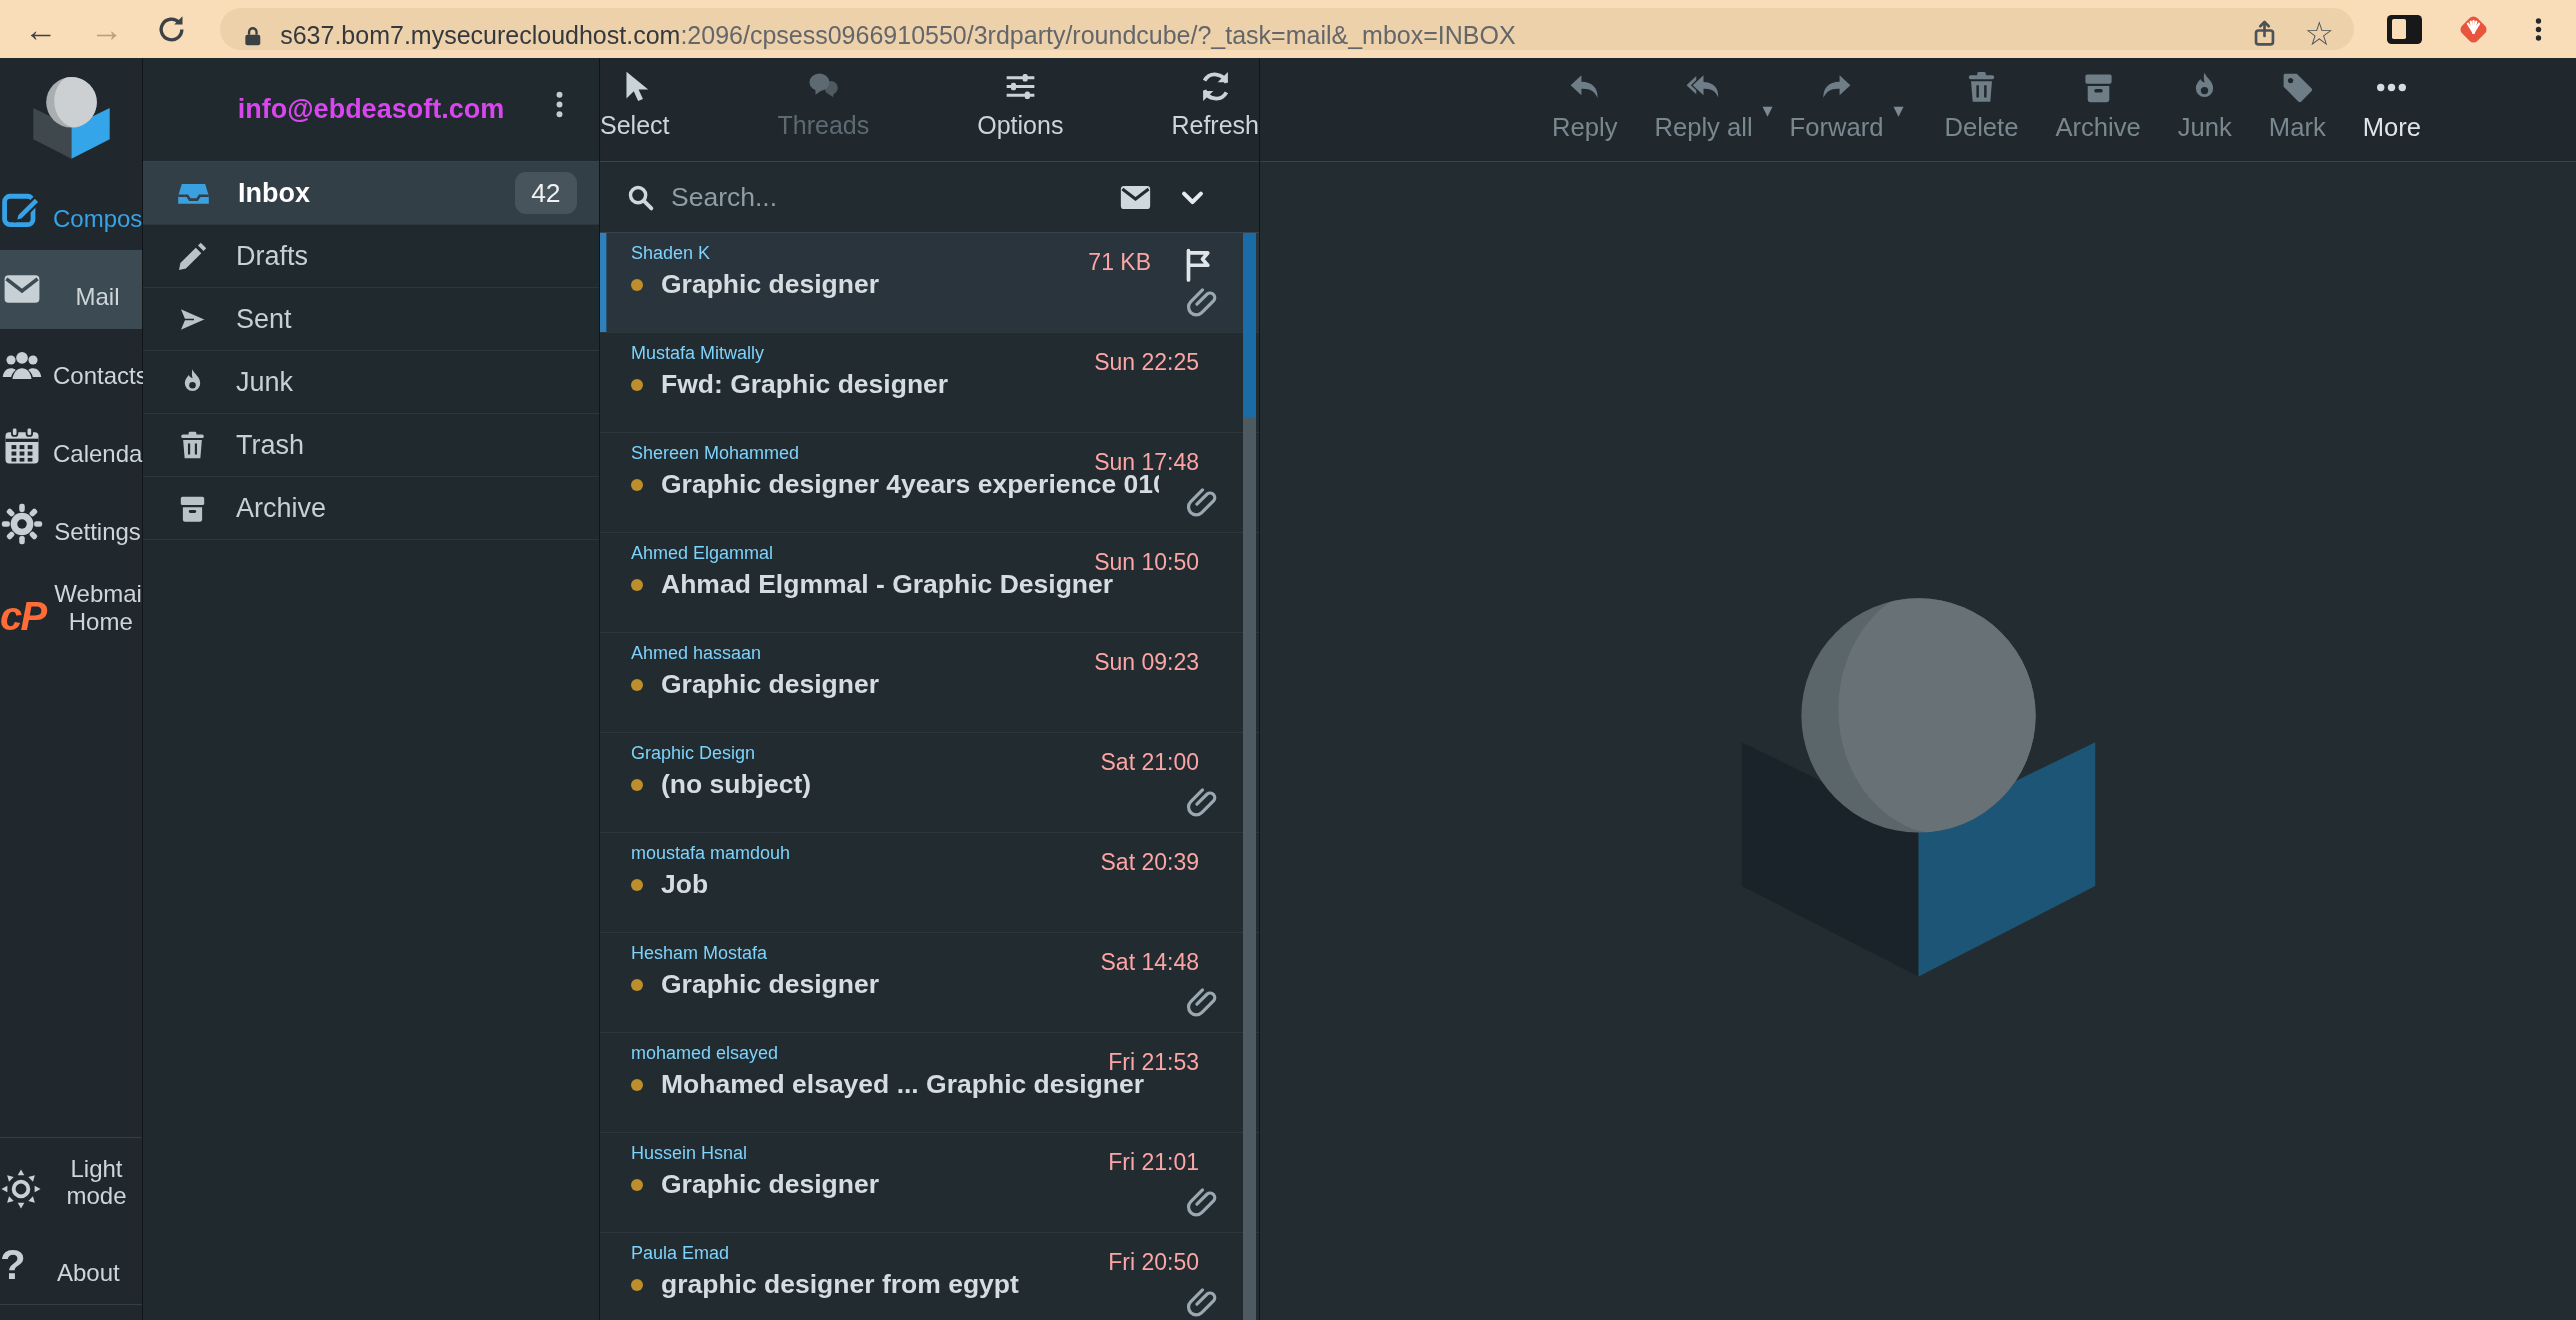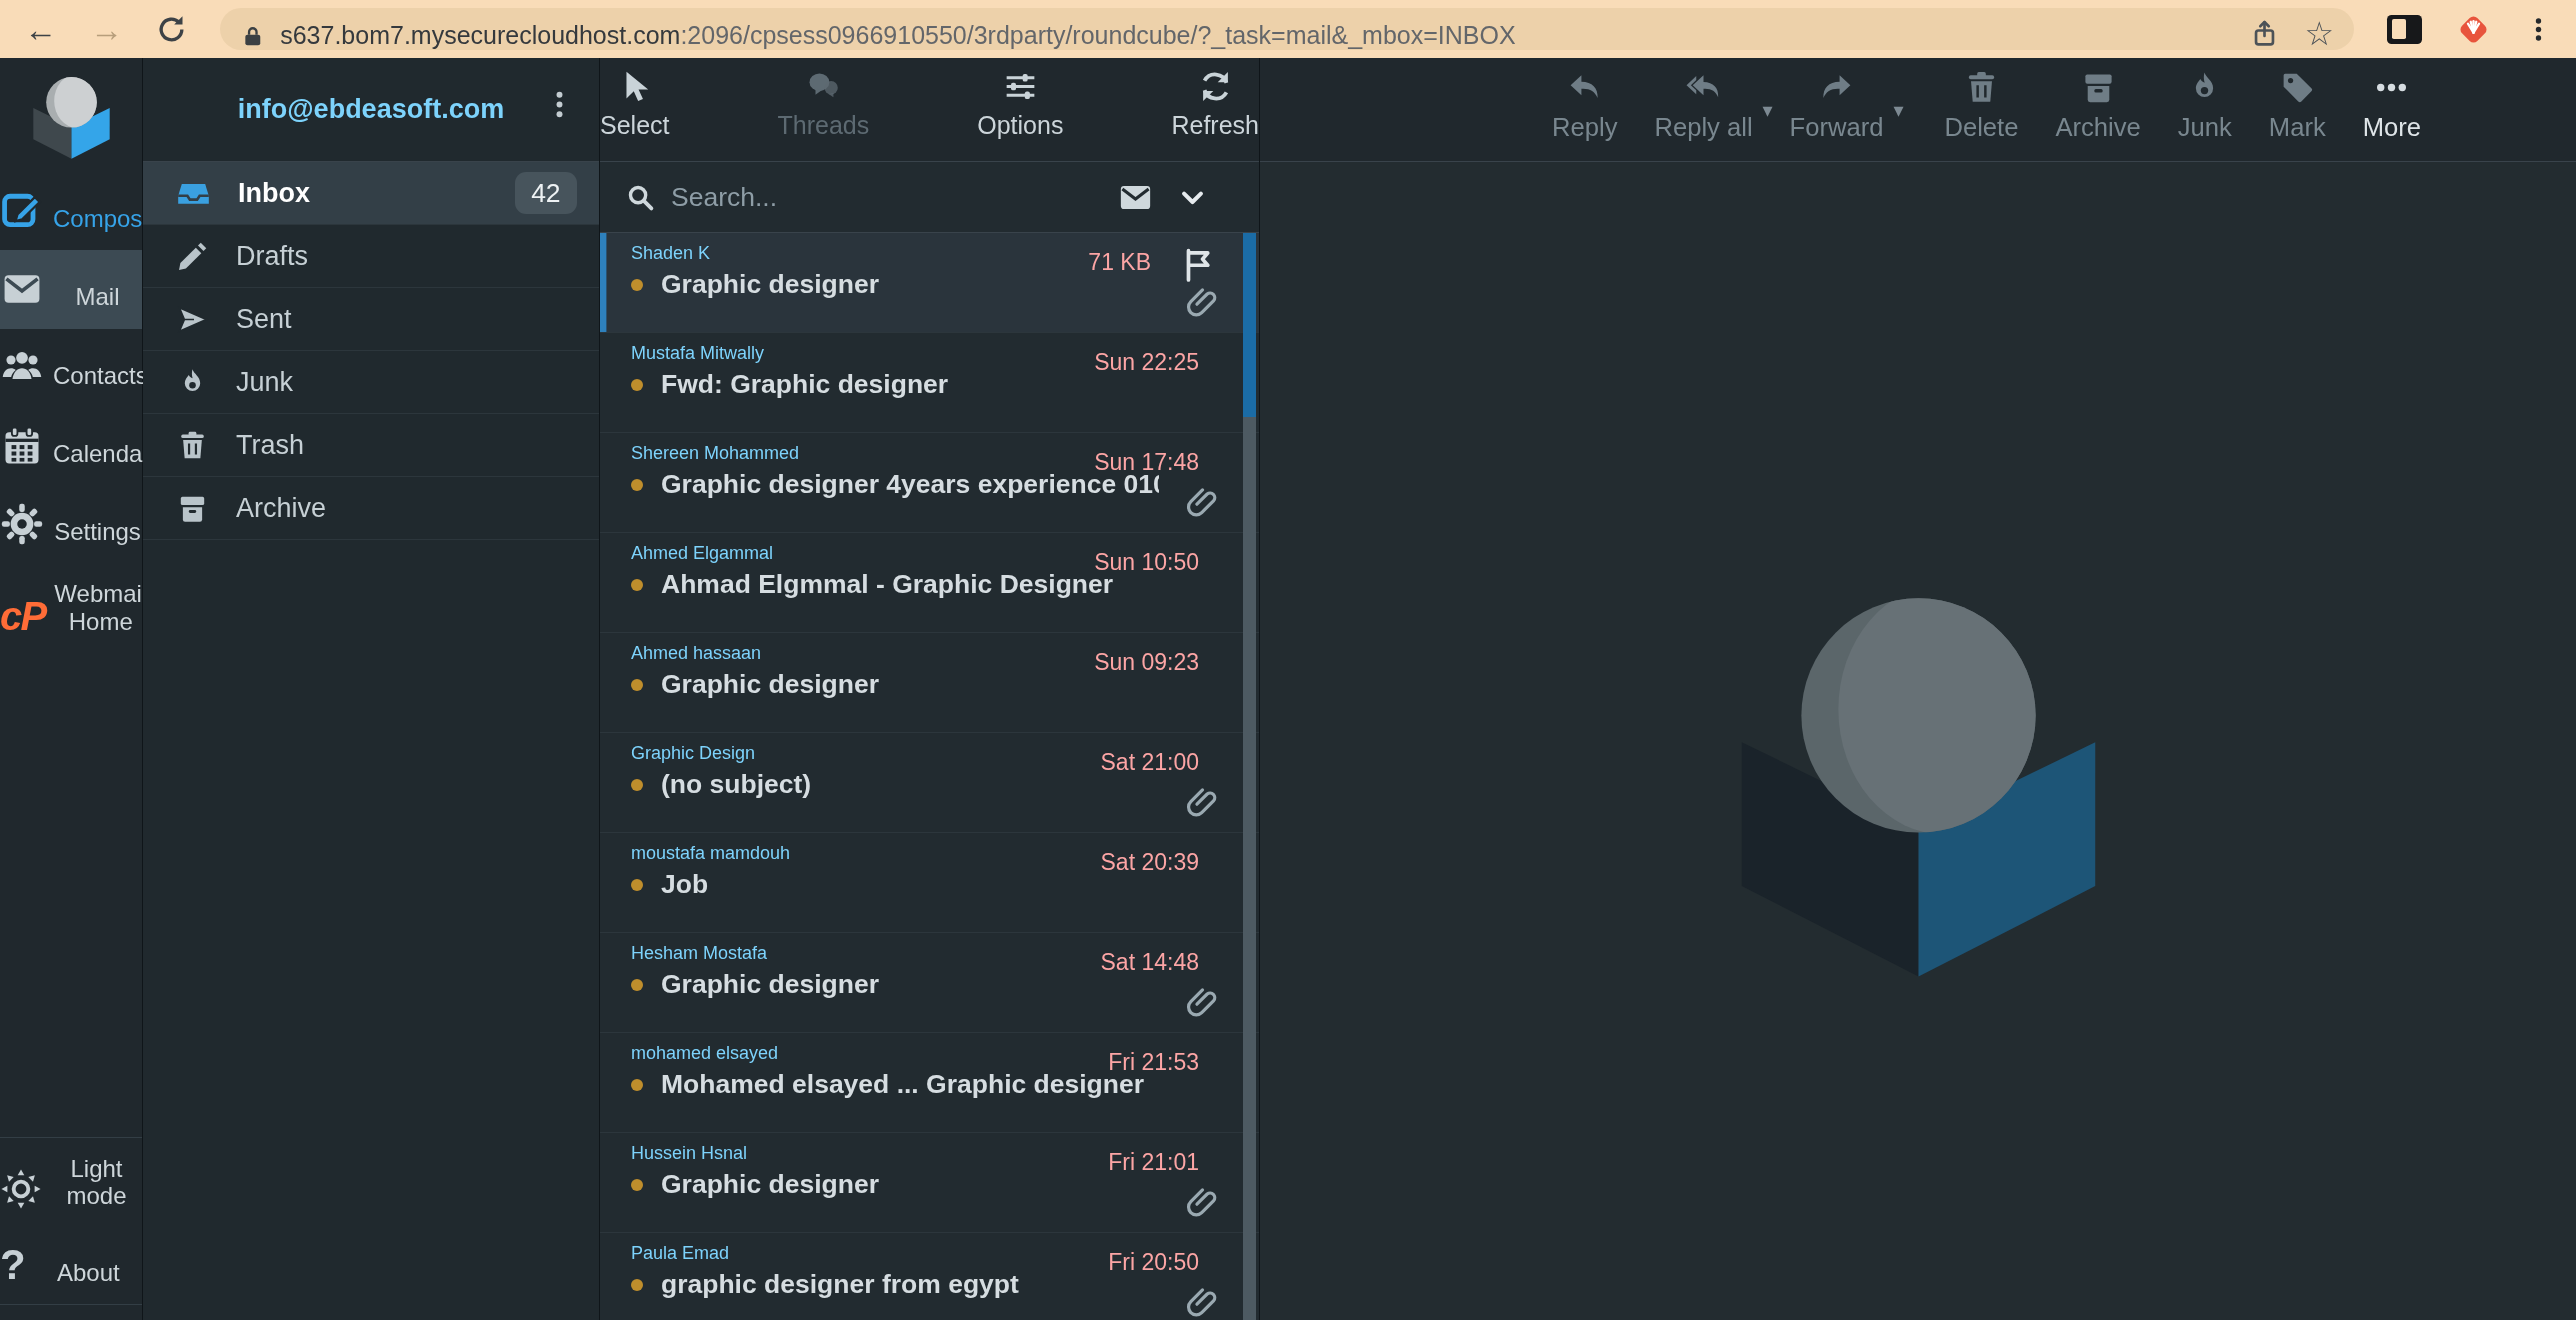--- a/index.html
+++ b/index.html
@@ -31,21 +31,21 @@
   .nav-item.active { background:#3c4a53; }
   .nav-spacer { flex:1; }
   .nav-bottom { width:100%; border-top:0.9px solid #333e45; }
   .nav-bottom .nav-item:last-child { border-bottom:0.9px solid #333e45; margin-bottom:14.6px; }
   .cp-logo { font-size:40px; font-weight:bold; font-style:italic; color:#ff6c37; letter-spacing:-1.8px; line-height:1; }
   .qmark { font-size:42px; font-weight:bold; color:#c7d0d5; line-height:1; }
 
   
   .folders { width:457px; background:#20292e; border-right:0.9px solid #0f1519; display:flex; flex-direction:column; }
   .folders-header { height:104px; flex:none; border-bottom:0.9px solid #39434b; display:flex; align-items:center; justify-content:center; position:relative; }
-  .account { font-size:27px; font-weight:bold; color:#7dd3fc; }
+  .account { font-size:27px; font-weight:bold; color:#d946ef; }
   .fold-kebab { position:absolute; right:24px; top:31px; color:#c3ccd1; cursor:pointer; }
   .folder { height:63px; flex:none; display:flex; align-items:center; padding:0 22px 0 33px; border-bottom:0.9px solid #2c363c; color:#c6d0d5; cursor:pointer; }
   .folder .fic { color:#b9c4ca; margin-right:27px; display:flex; }
   .folder .name { font-size:27px; }
   .folder.active { background:#333f47; }
   .folder.active .name { color:#ffffff; font-weight:bold; }
   .folder.active .fic { color:#3aa0e0; }
   .badge { margin-left:auto; background:#47545c; color:#eef2f4; font-size:26.5px; padding:5.5px 16.4px; border-radius:11px; }
 
   

